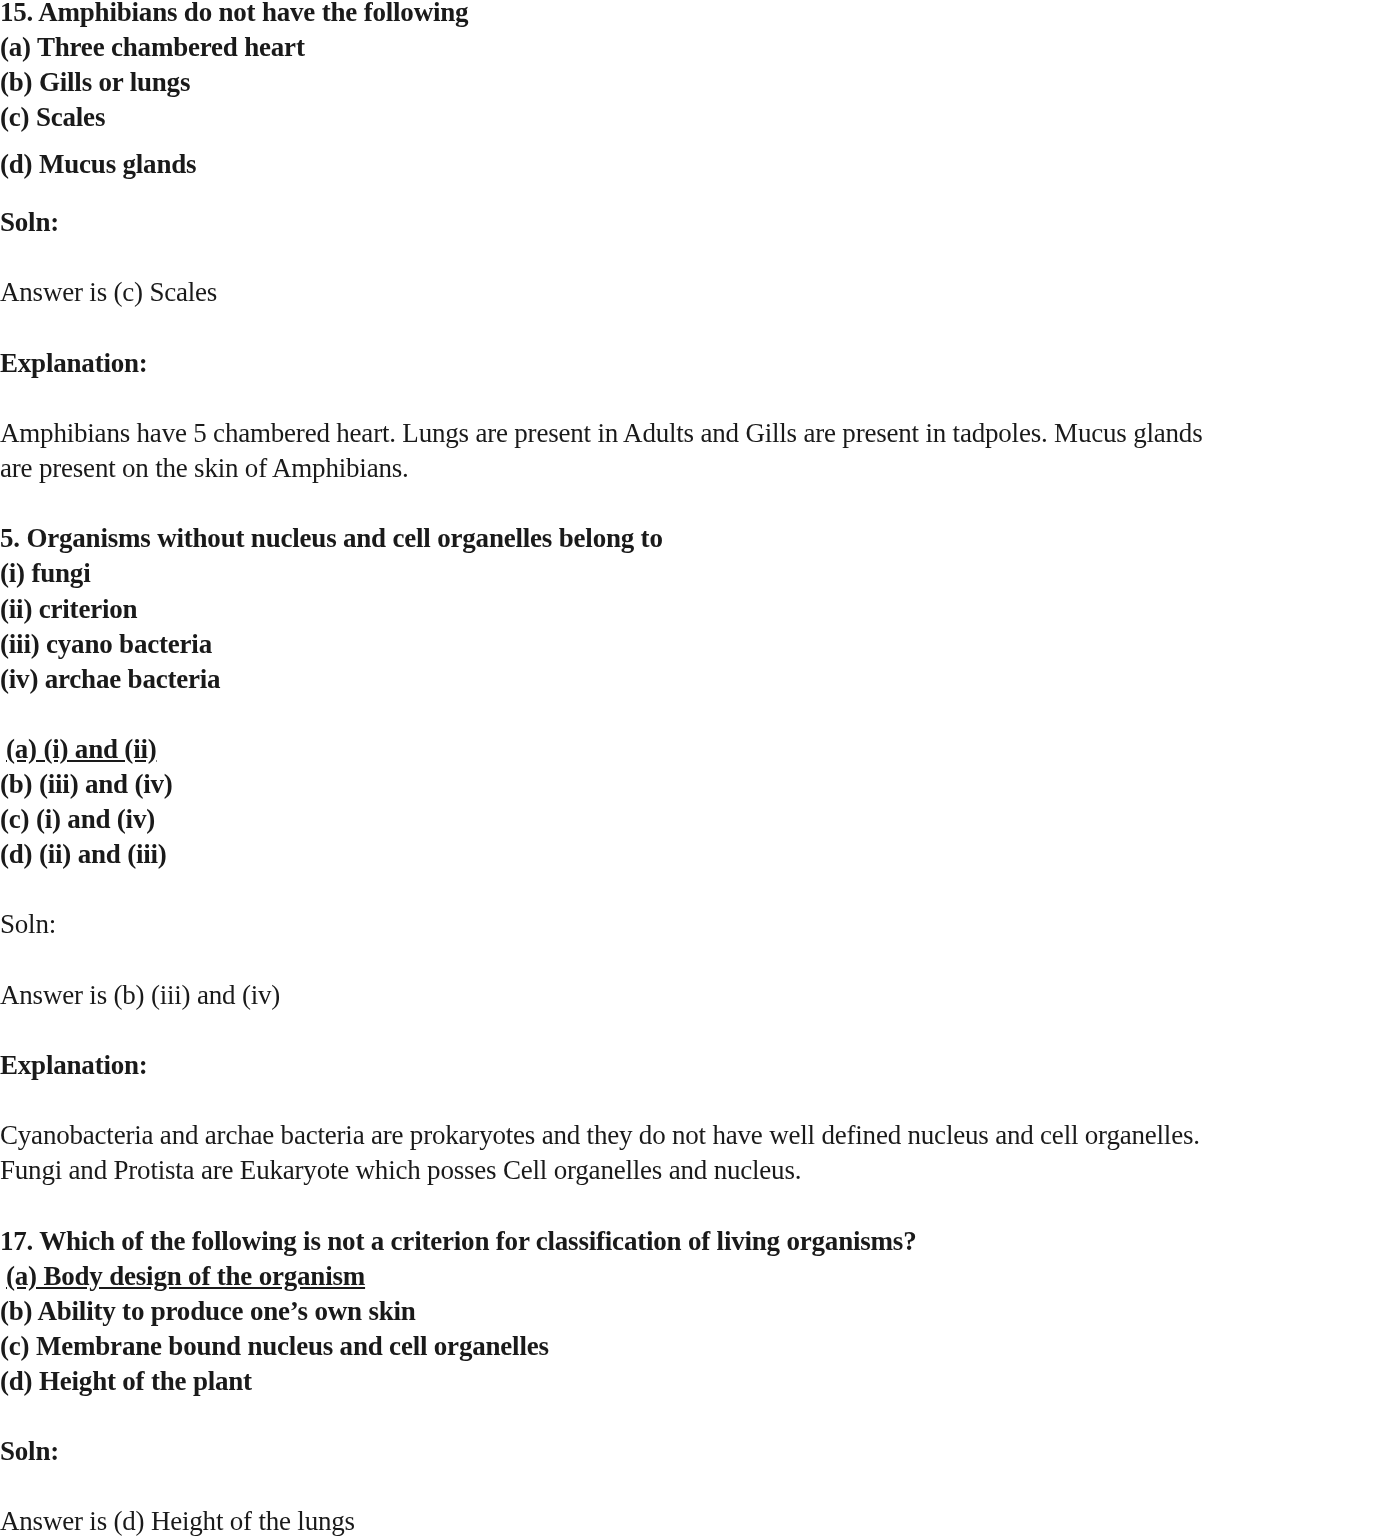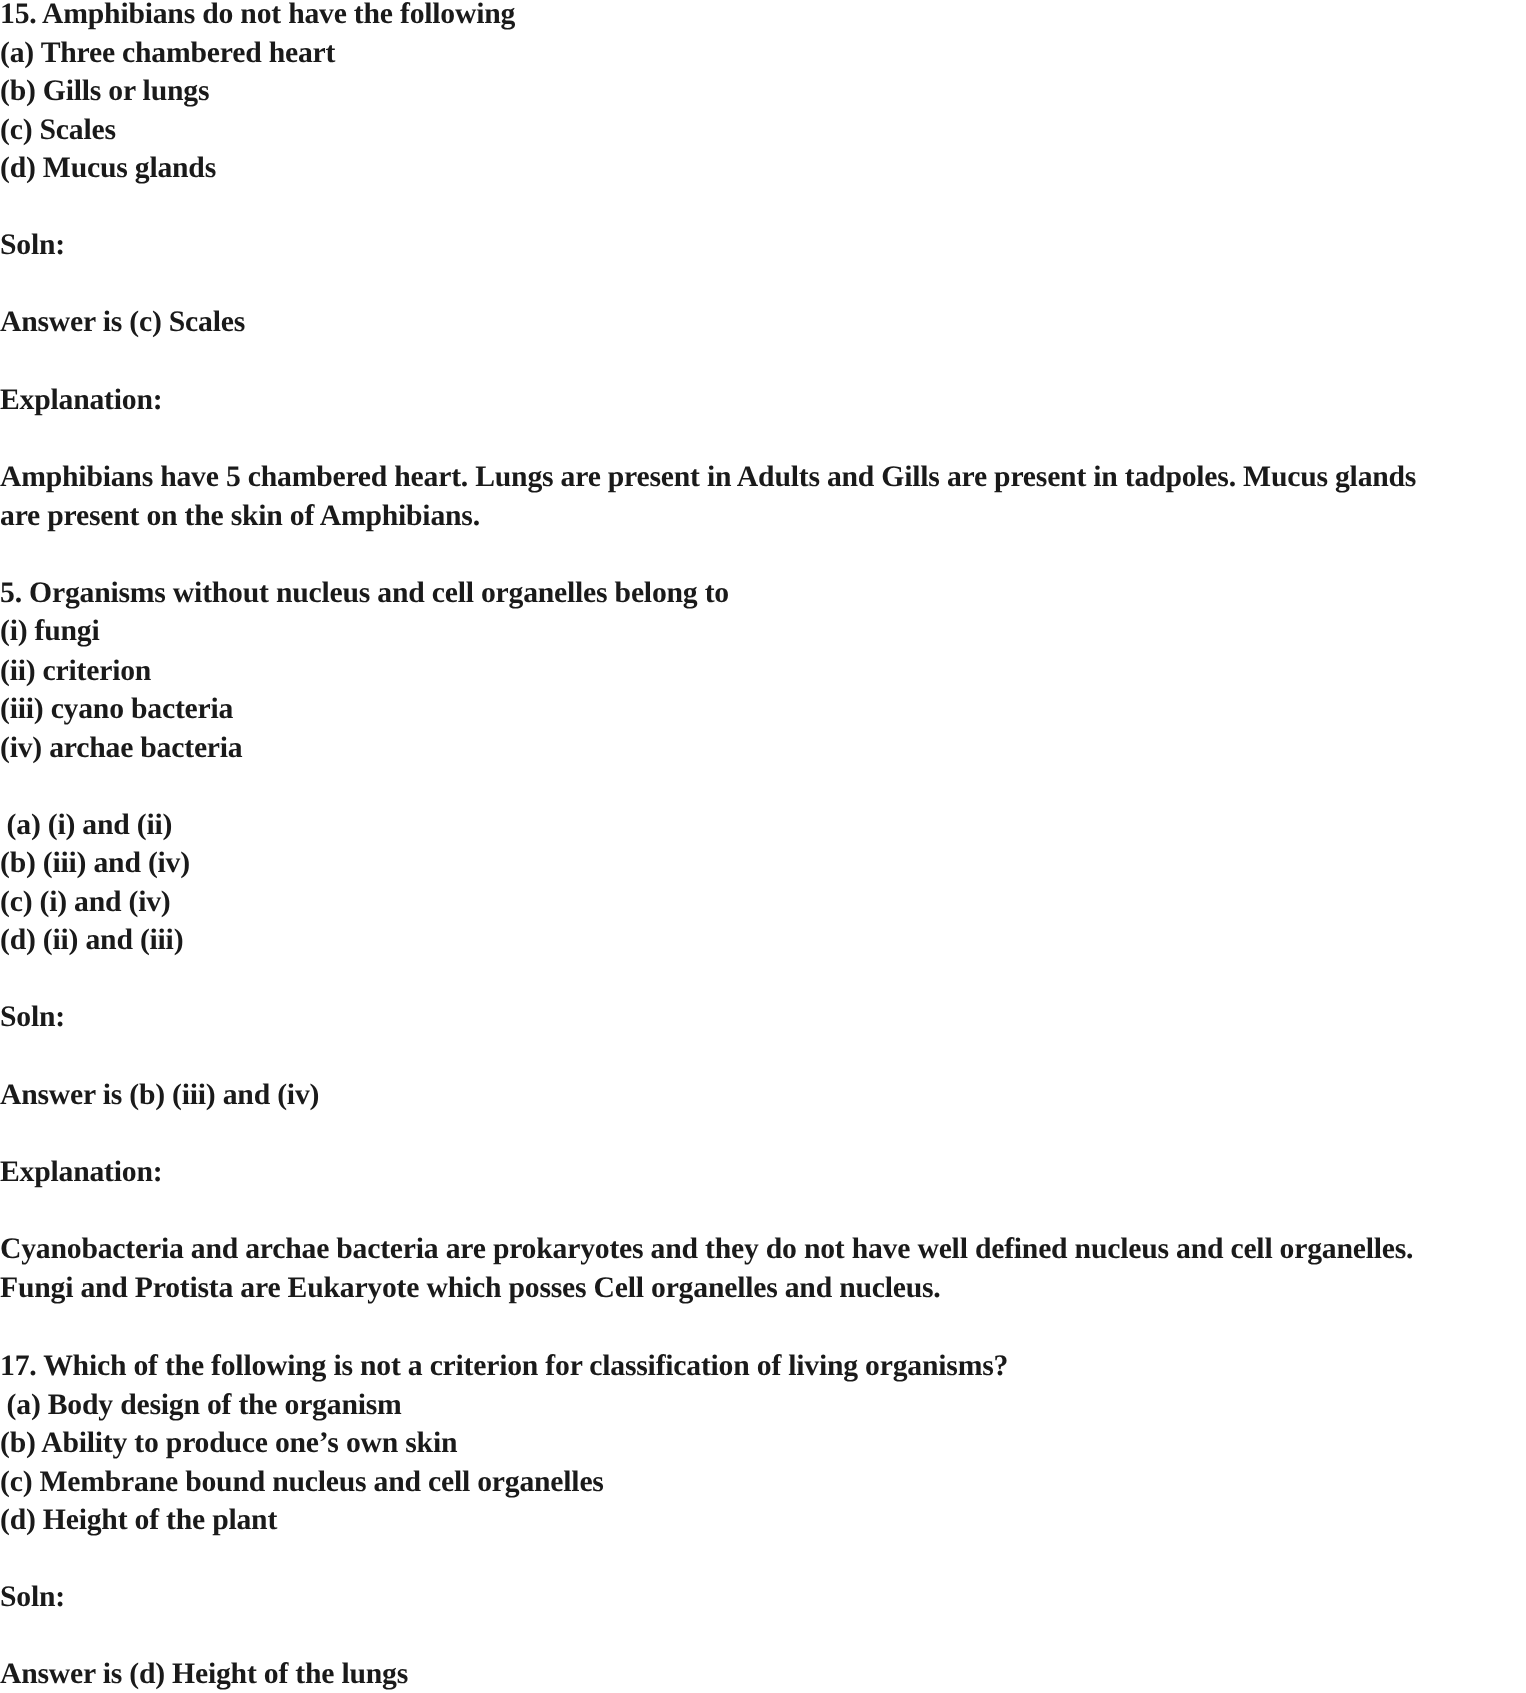--- a/index.html
+++ b/index.html
@@ -17,34 +17,34 @@
     }
     .line {
       position: absolute;
       left: 0;
       font-size: 27px;
       line-height: 35px;
       white-space: nowrap;
       letter-spacing: -0.2px;
     }
     .b { font-weight: bold; }
-    .n { font-weight: bold; }
-    .indent { left: 6px; }
+    .n { font-weight: normal; }
+    .indent { left: 6px; text-decoration: underline; }
   </style>
 </head>
 <body>
 
 <div>
 
   <section>
     <div class="line b" style="top:-5px">15. Amphibians do not have the following</div>
     <div class="line b" style="top:30px">(a) Three chambered heart</div>
     <div class="line b" style="top:65px">(b) Gills or lungs</div>
     <div class="line b" style="top:100px">(c) Scales</div>
-    <div class="line b" style="top:135px">(d) Mucus glands</div>
+    <div class="line b" style="top:147px">(d) Mucus glands</div>
     <div class="line b" style="top:205px">Soln:</div>
     <div class="line n" style="top:275px">Answer is (c) Scales</div>
     <div class="line b" style="top:346px">Explanation:</div>
     <div class="line n" style="top:416px">Amphibians have 5 chambered heart. Lungs are present in Adults and Gills are present in tadpoles. Mucus glands</div>
     <div class="line n" style="top:451px">are present on the skin of Amphibians.</div>
   </section>
 
   <section>
     <div class="line b" style="top:521px">5. Organisms without nucleus and cell organelles belong to</div>
     <div class="line b" style="top:556px">(i) fungi</div>

